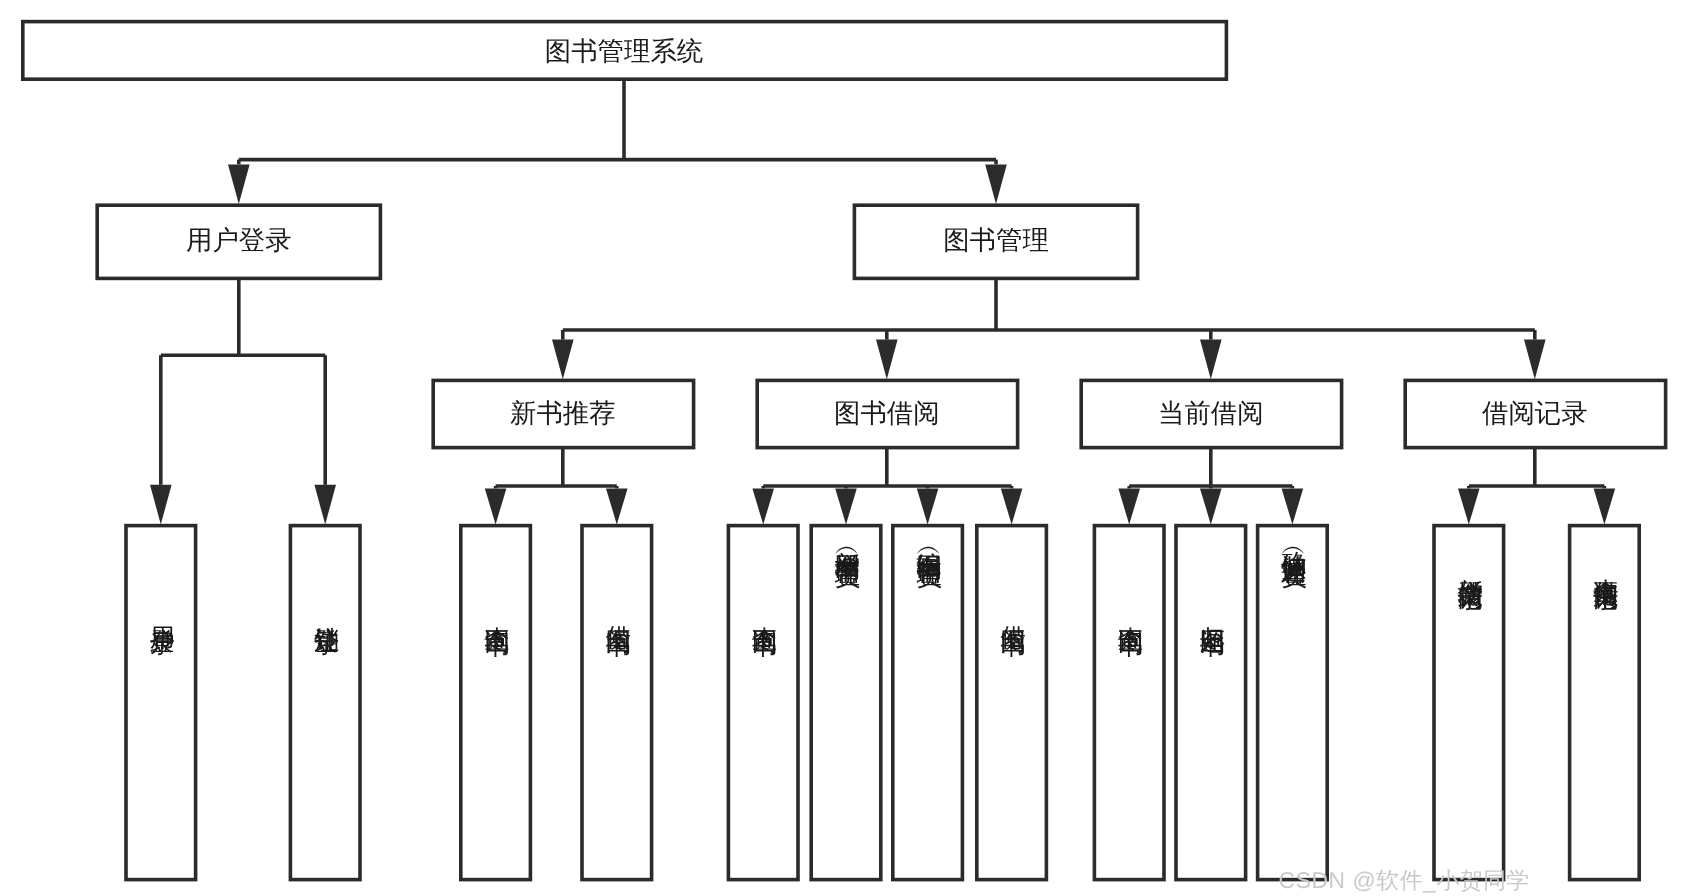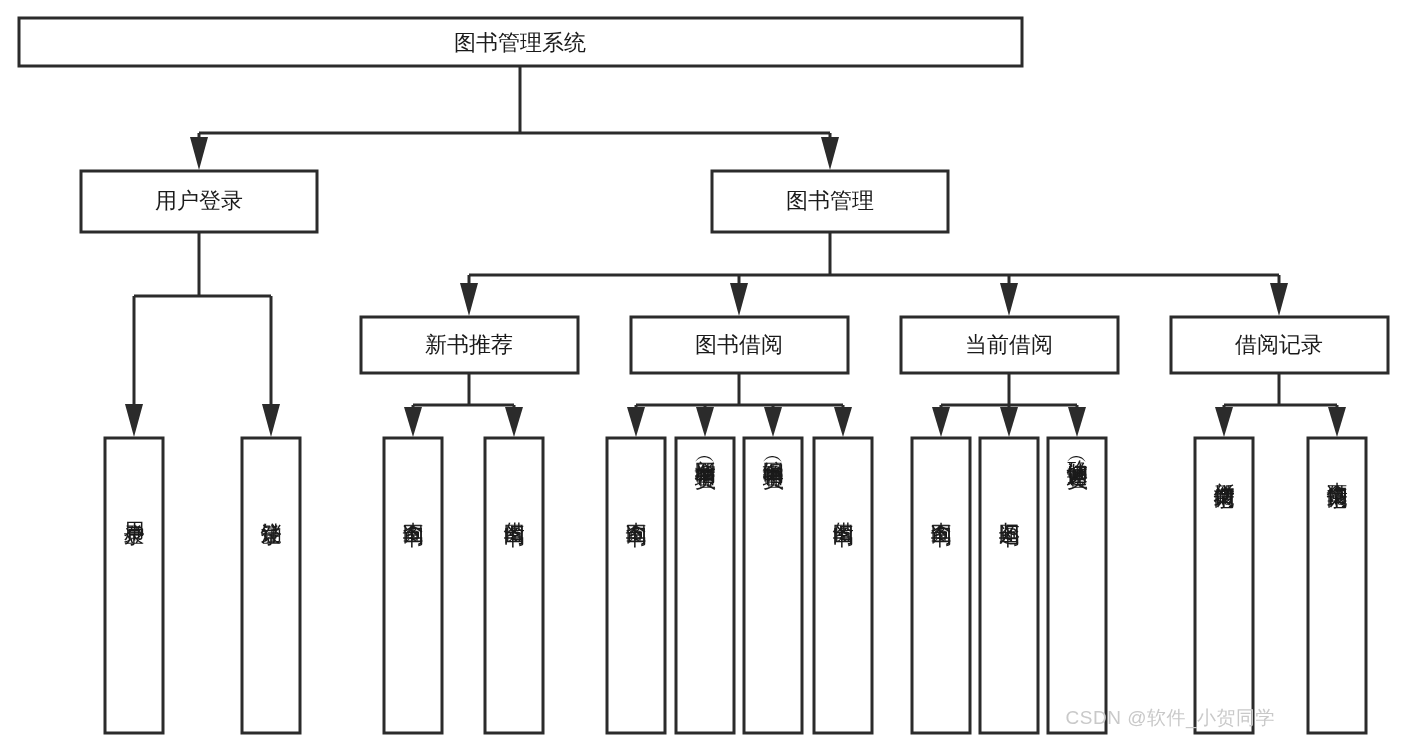--- a/index.html
+++ b/index.html
@@ -62,21 +62,21 @@
     text-align: center;
     display: flex;
     align-items: center;
     justify-content: flex-start;
     white-space: nowrap;
     pointer-events: none;
   }
   .watermark {
     position: absolute;
     right: 8px;
-    bottom: 16px;
+    bottom: 0;
     font-family: "Liberation Sans", "DejaVu Sans", sans-serif;
     font-size: 19px;
     color: #c9c9c9;
     white-space: nowrap;
     letter-spacing: 0.5px;
   }
 </style>
 </head>
 <body>
 

